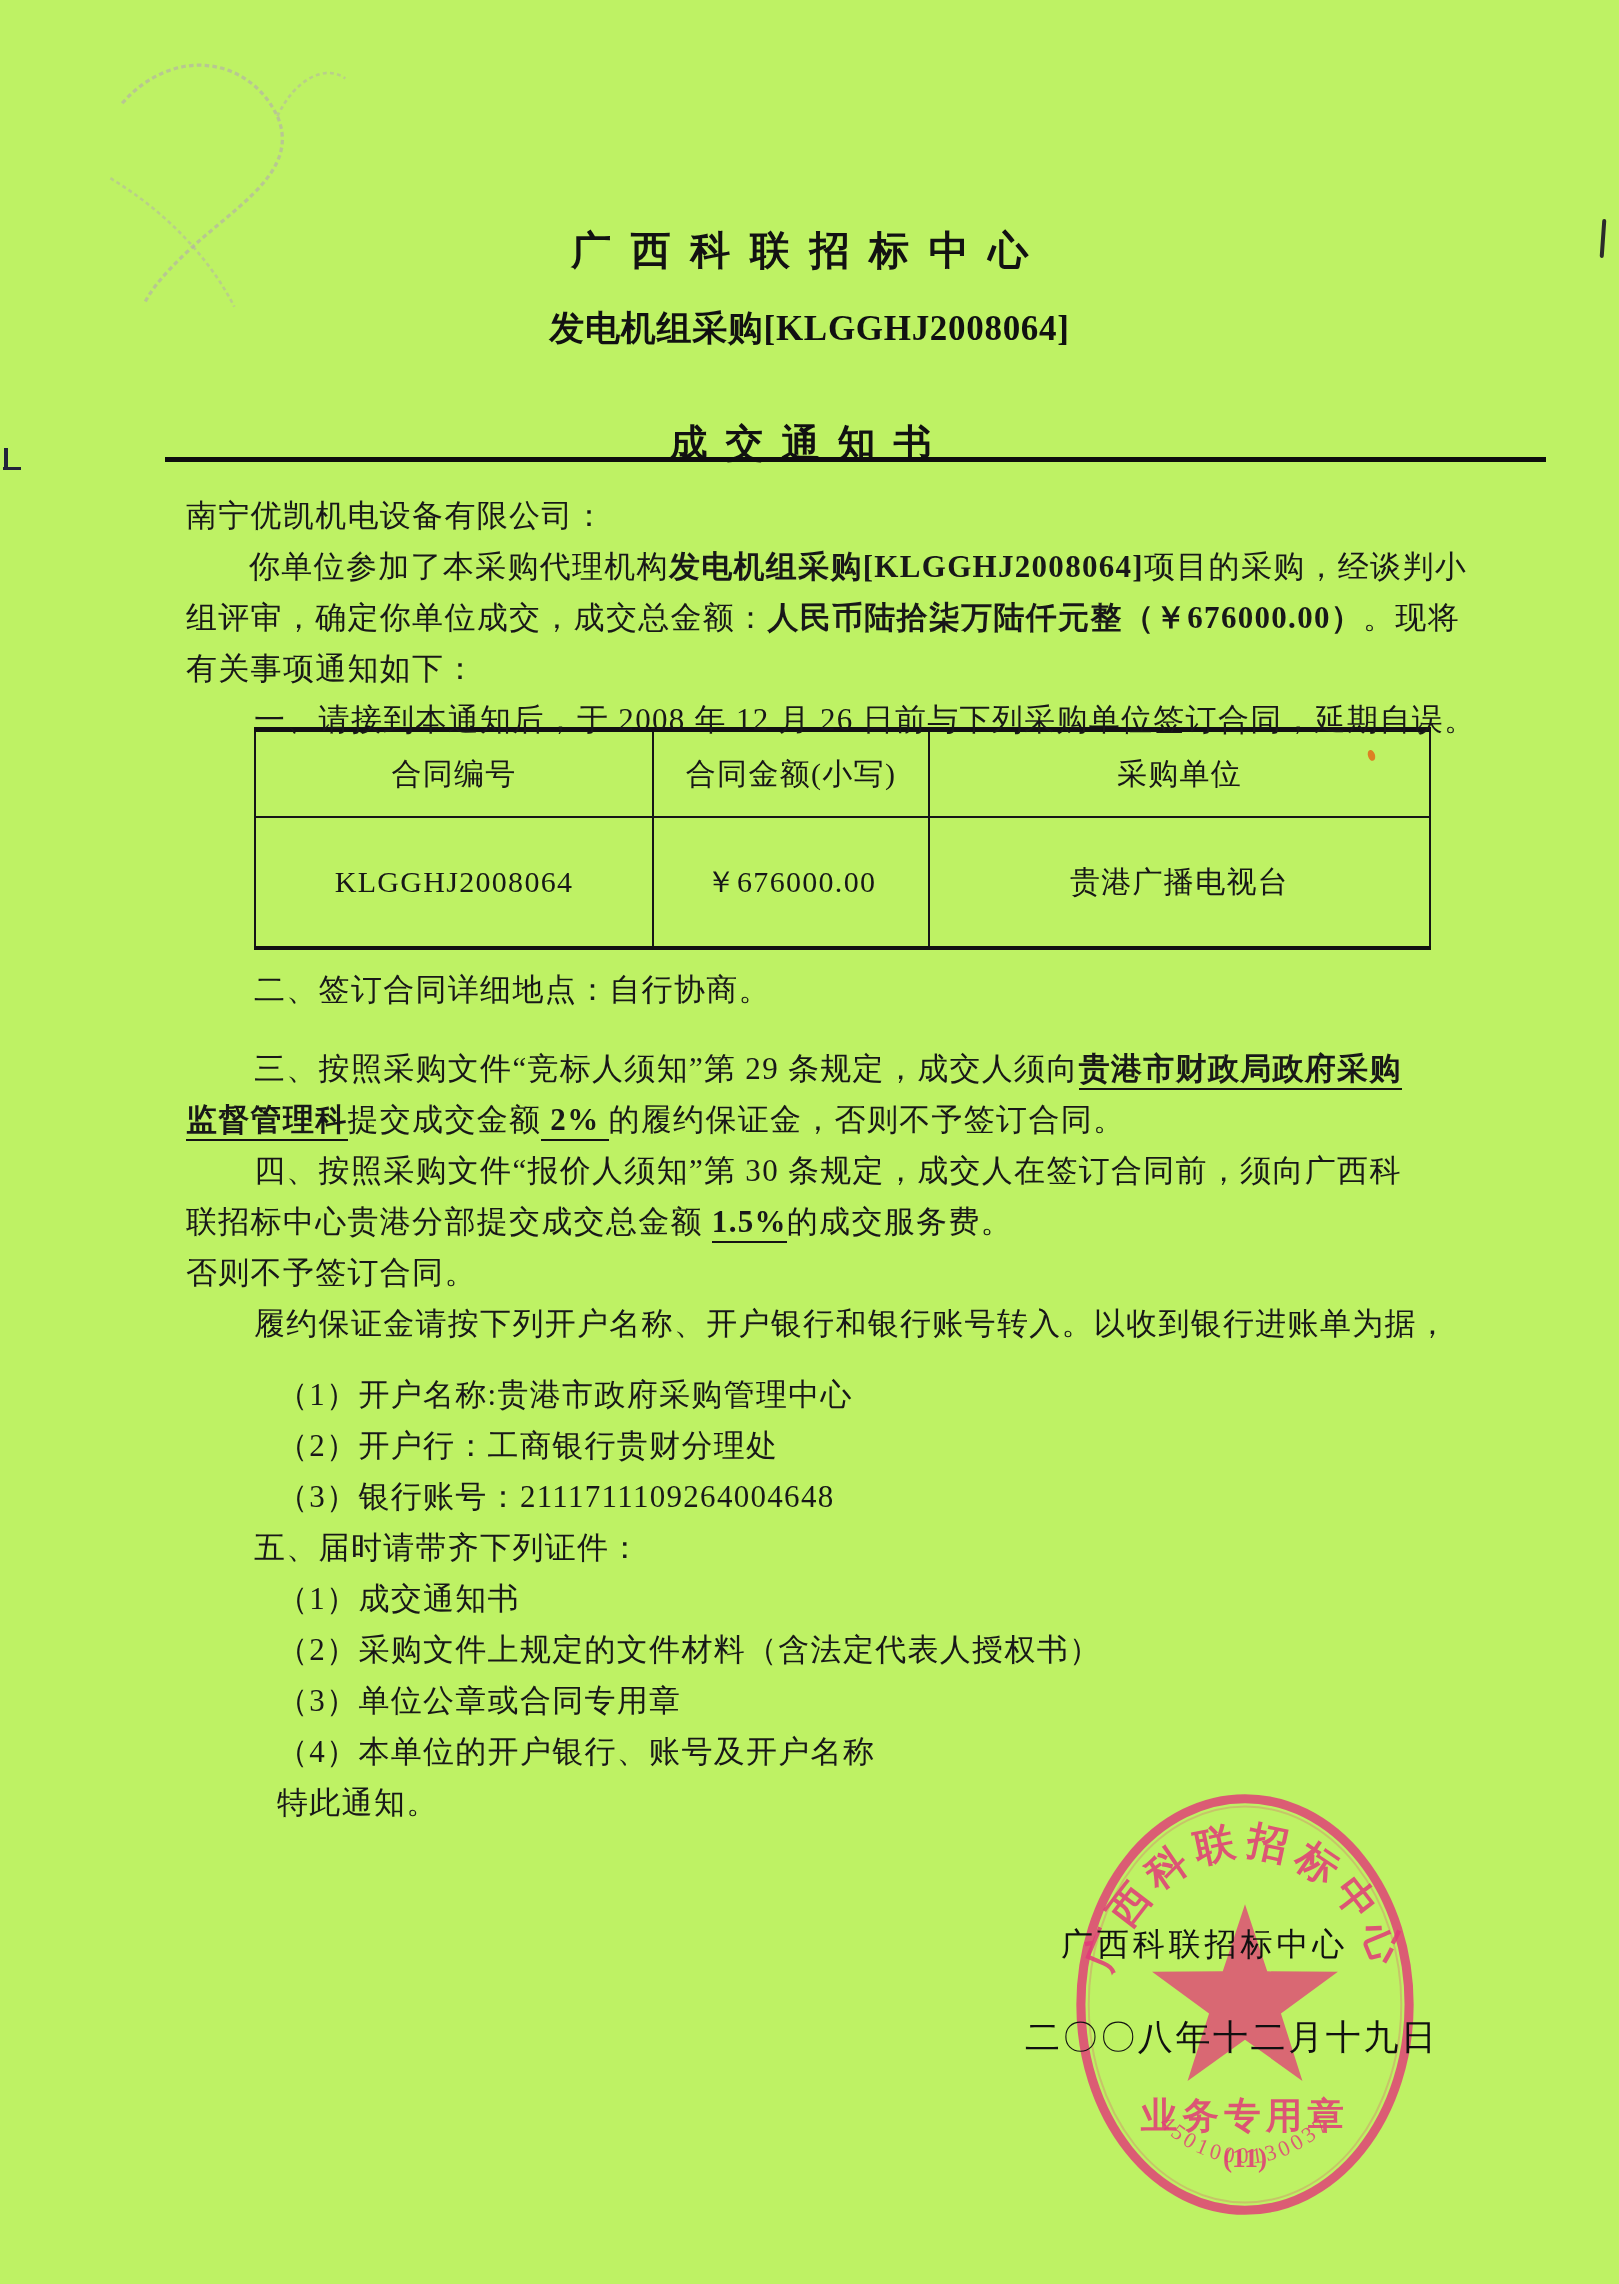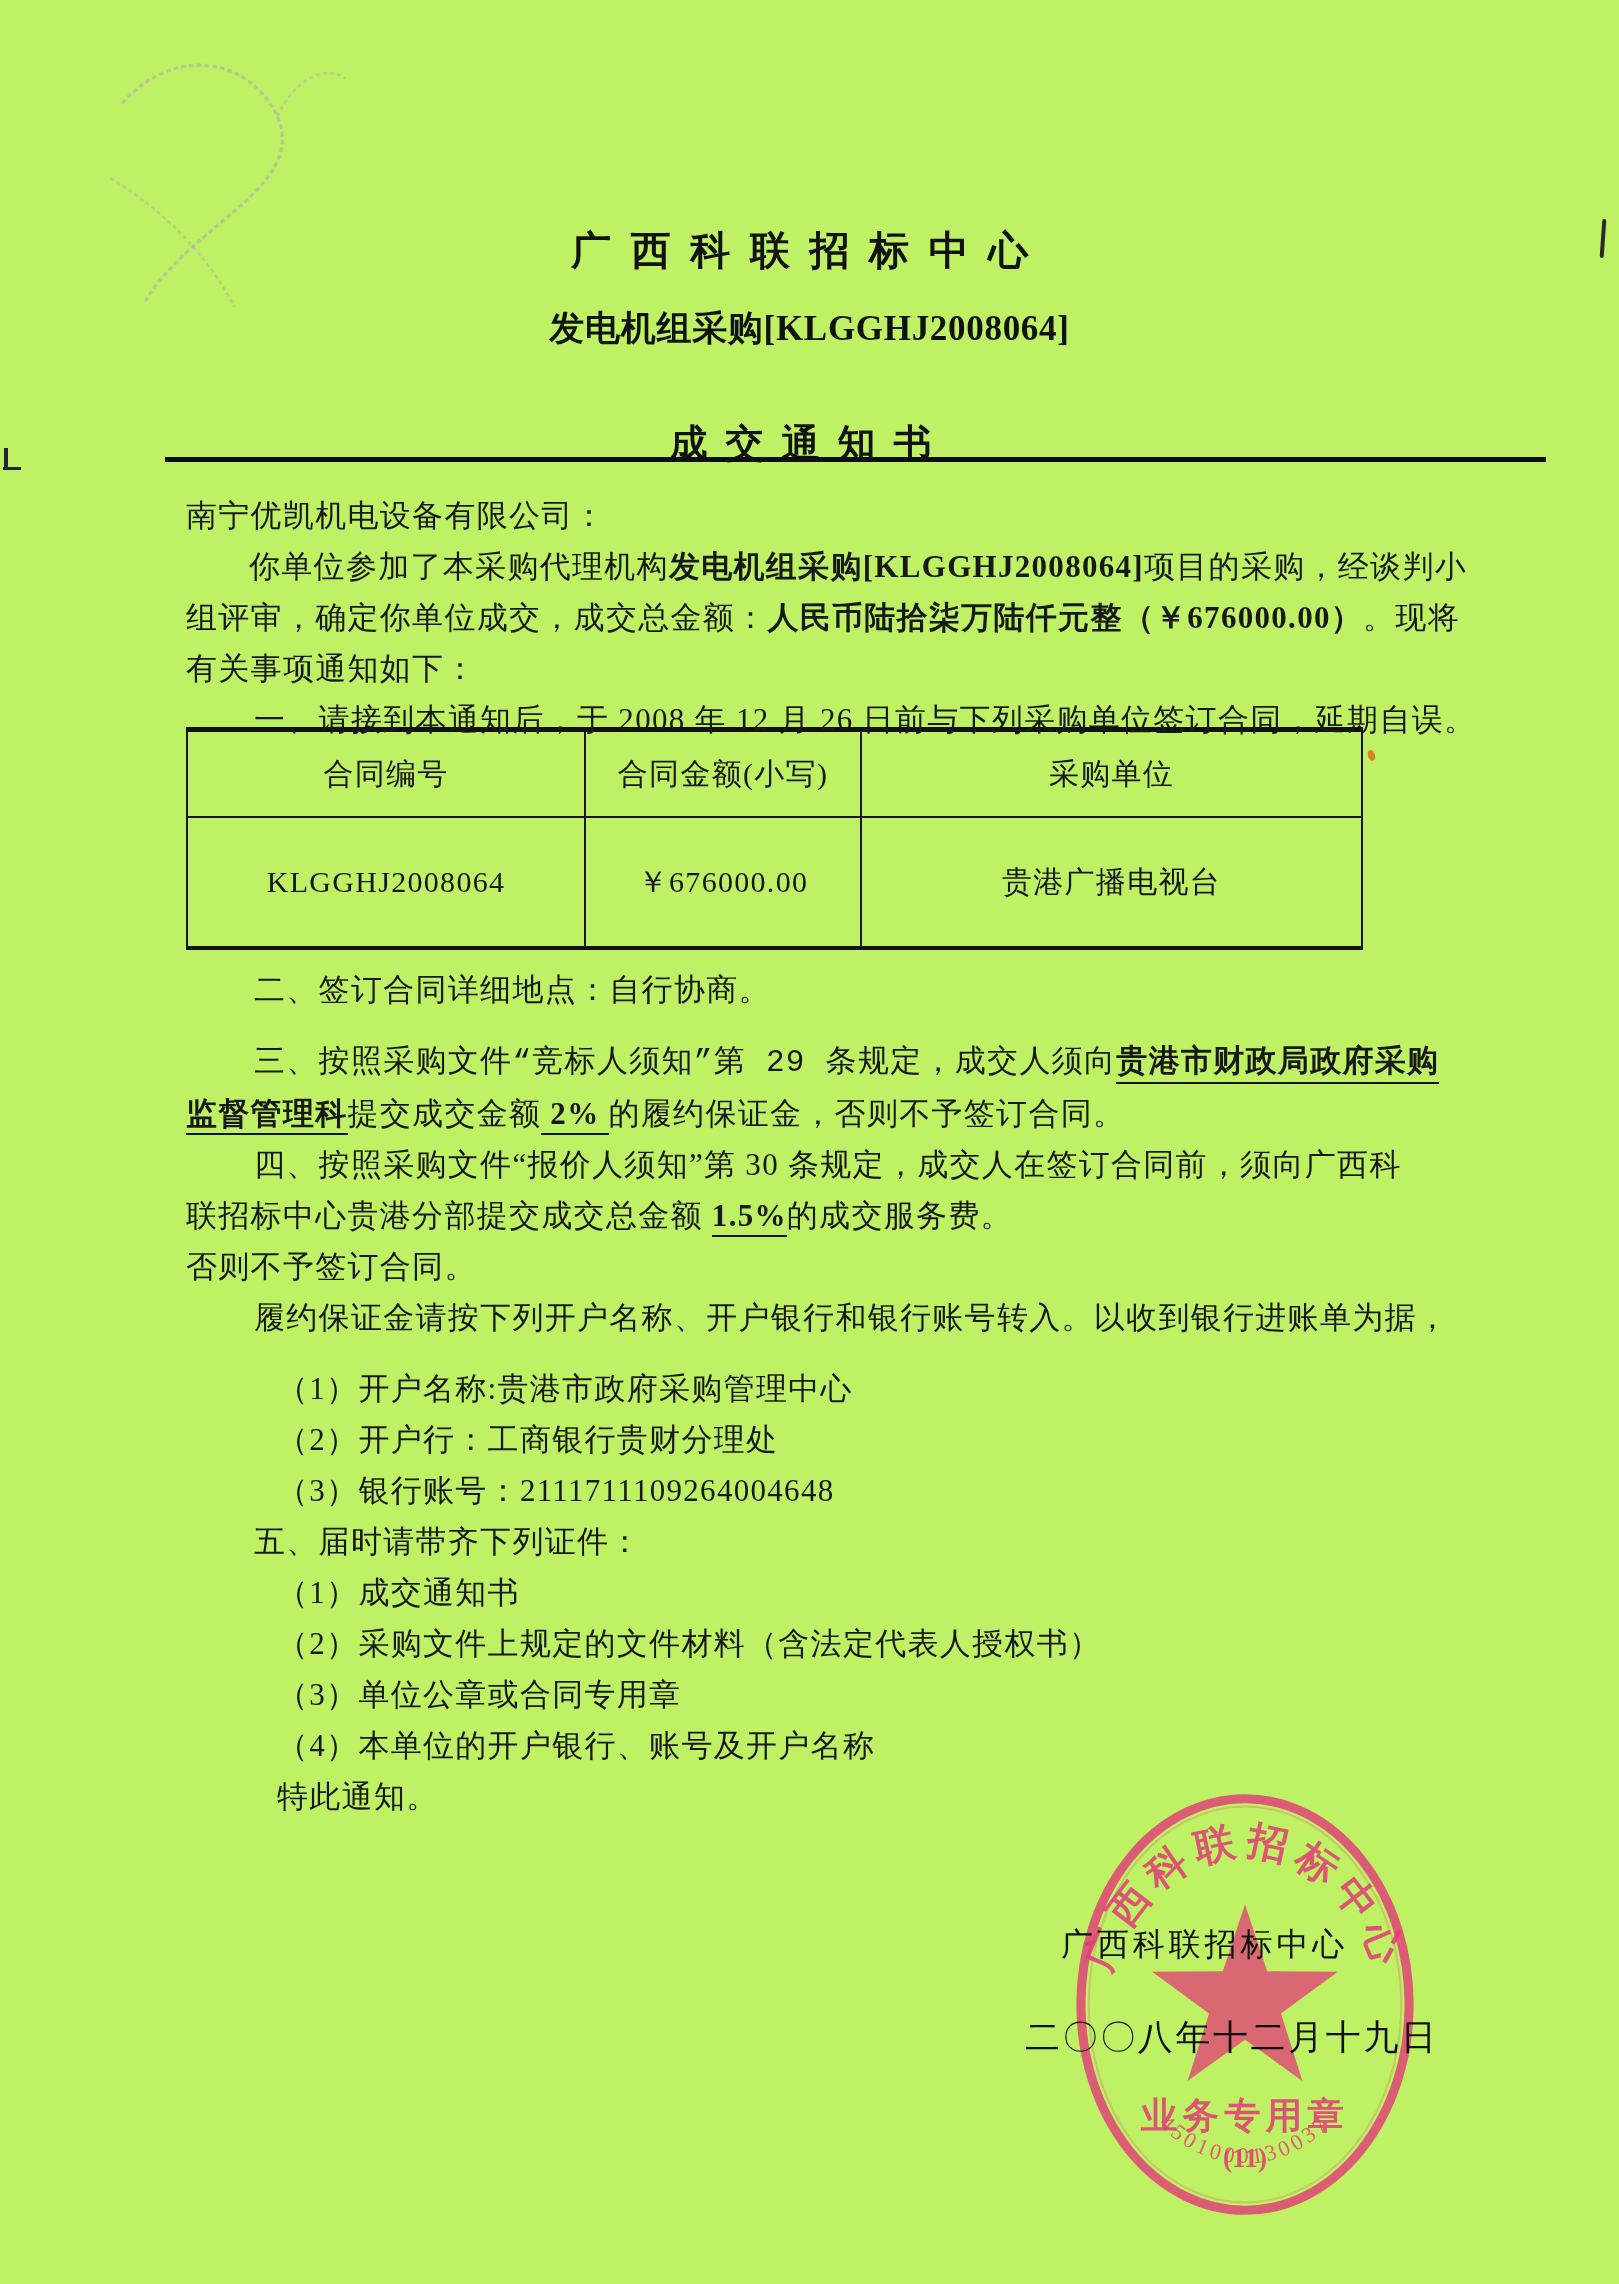--- a/index.html
+++ b/index.html
@@ -38,21 +38,21 @@
   }
   .ln{height:51px;line-height:51px;white-space:nowrap;}
   .ind1{padding-left:68px;}  
   .ind2{padding-left:63px;}   
   .ind3{padding-left:91px;}  
   .b{font-weight:bold;}
   .u{border-bottom:2.6px solid #141414;padding-bottom:2px;}
   
   .contract-table{
     border-collapse:collapse;table-layout:fixed;
-    margin-top:-17.6px;margin-bottom:13.7px;
+    margin-top:-17.6px;margin-bottom:13.7px;margin-left:68px;
     width:1164px;
   }
   .contract-table td{
     border:2.6px solid #161616;text-align:center;vertical-align:middle;
     font-size:30px;letter-spacing:1.3px;color:#171717;
   }
   .contract-table tr.hdr td{height:82px;border-top:5.2px solid #111;}
   .contract-table tr.dat td{height:126px;border-bottom:4.6px solid #111;}
   .c1{width:394px;} .c2{width:272px;} .c3{width:497px;}
   
@@ -118,21 +118,21 @@
       <tr class="dat">
         <td class="c1">KLGGHJ2008064</td>
         <td class="c2">￥676000.00</td>
         <td class="c3">贵港广播电视台</td>
       </tr>
     </tbody>
       </table>
 
     <div class="ln ind1">二、签订合同详细地点：自行协商。</div>
 
-    <div class="ln ind1" style="margin-top:22px;font-family:Liberation Mono, monospace;"><span>三、按照采购文件“竞标人须知”第 29 条规定，成交人须向</span><span class="b u">贵港市财政局政府采购</span></div>
+    <div class="ln ind1" style="margin-top:28px;"><span>三、按照采购文件“竞标人须知”第 29 条规定，成交人须向</span><span class="b u">贵港市财政局政府采购</span></div>
     <div class="ln"><span class="b u">监督管理科</span><span>提交成交金额</span><span class="b u">&nbsp;2%&nbsp;</span><span>的履约保证金，否则不予签订合同。</span></div>
 
     <div class="ln ind1">四、按照采购文件“报价人须知”第 30 条规定，成交人在签订合同前，须向广西科</div>
     <div class="ln"><span>联招标中心贵港分部提交成交总金额 </span><span class="b u">1.5%</span><span>的成交服务费。</span></div>
 
     <div class="ln">否则不予签订合同。</div>
     <div class="ln ind1">履约保证金请按下列开户名称、开户银行和银行账号转入。以收到银行进账单为据，</div>
 
     <div class="ln ind3" style="margin-top:20px;">（1）开户名称:贵港市政府采购管理中心</div>
     <div class="ln ind3">（2）开户行：工商银行贵财分理处</div>

